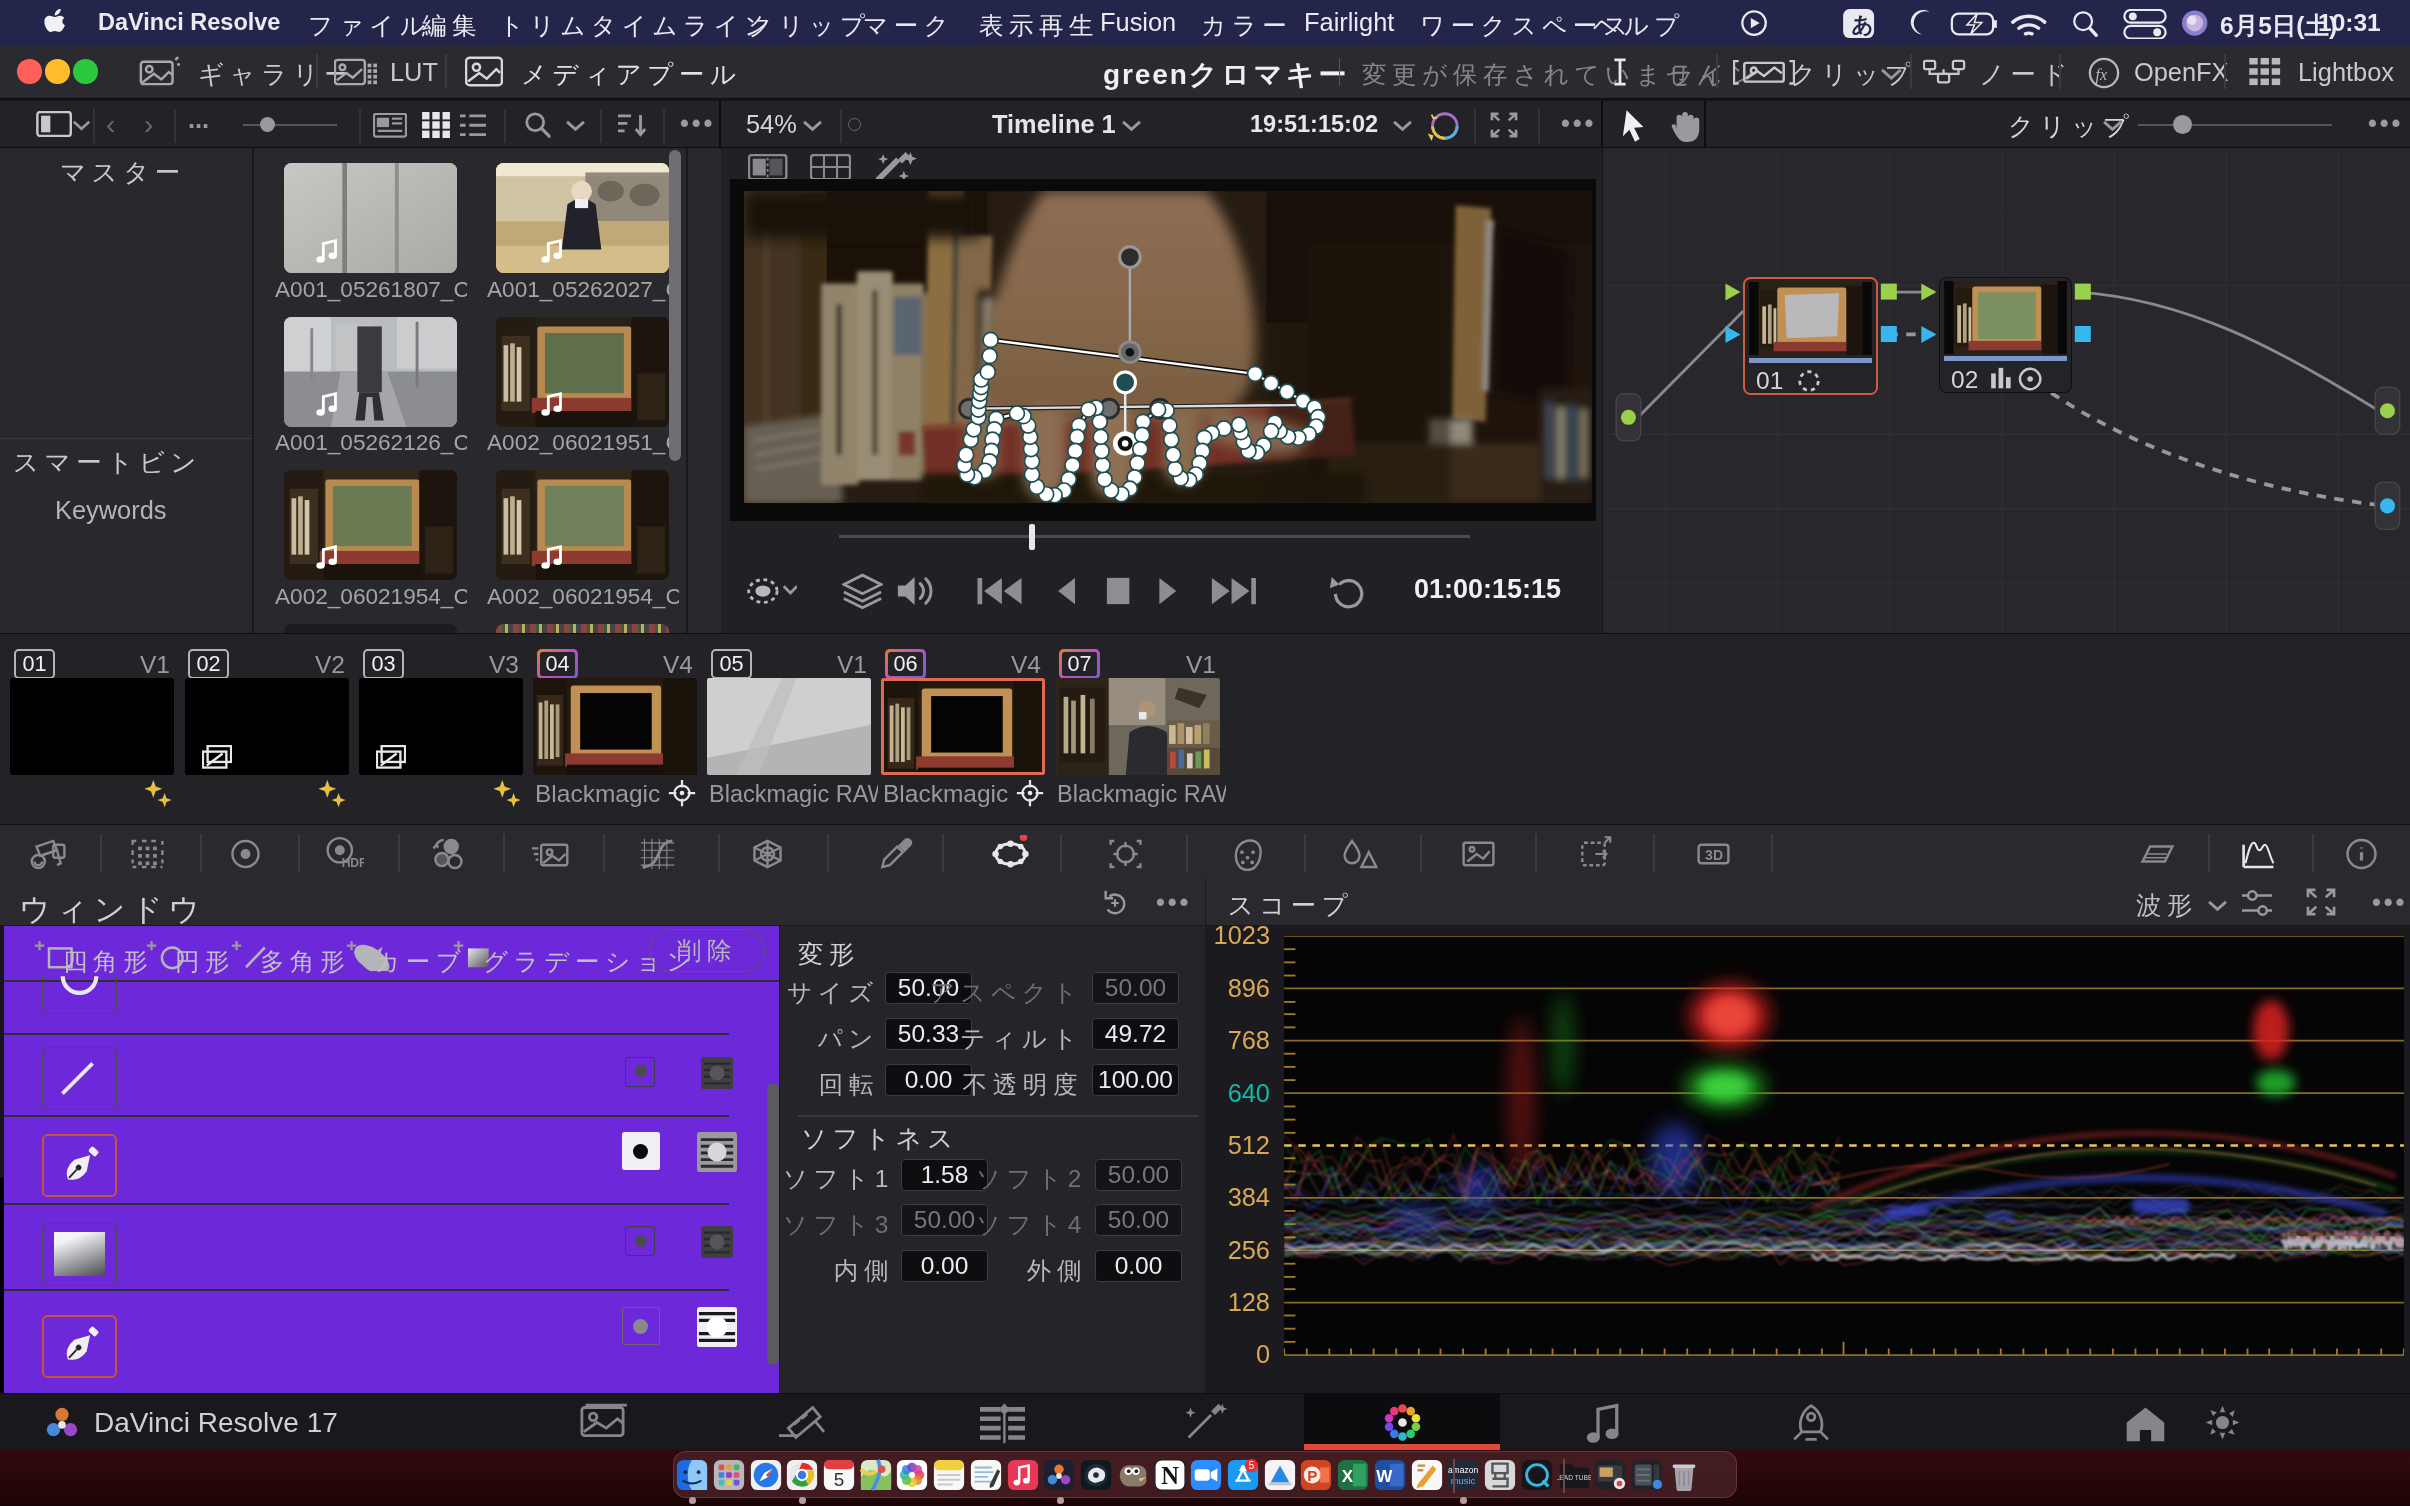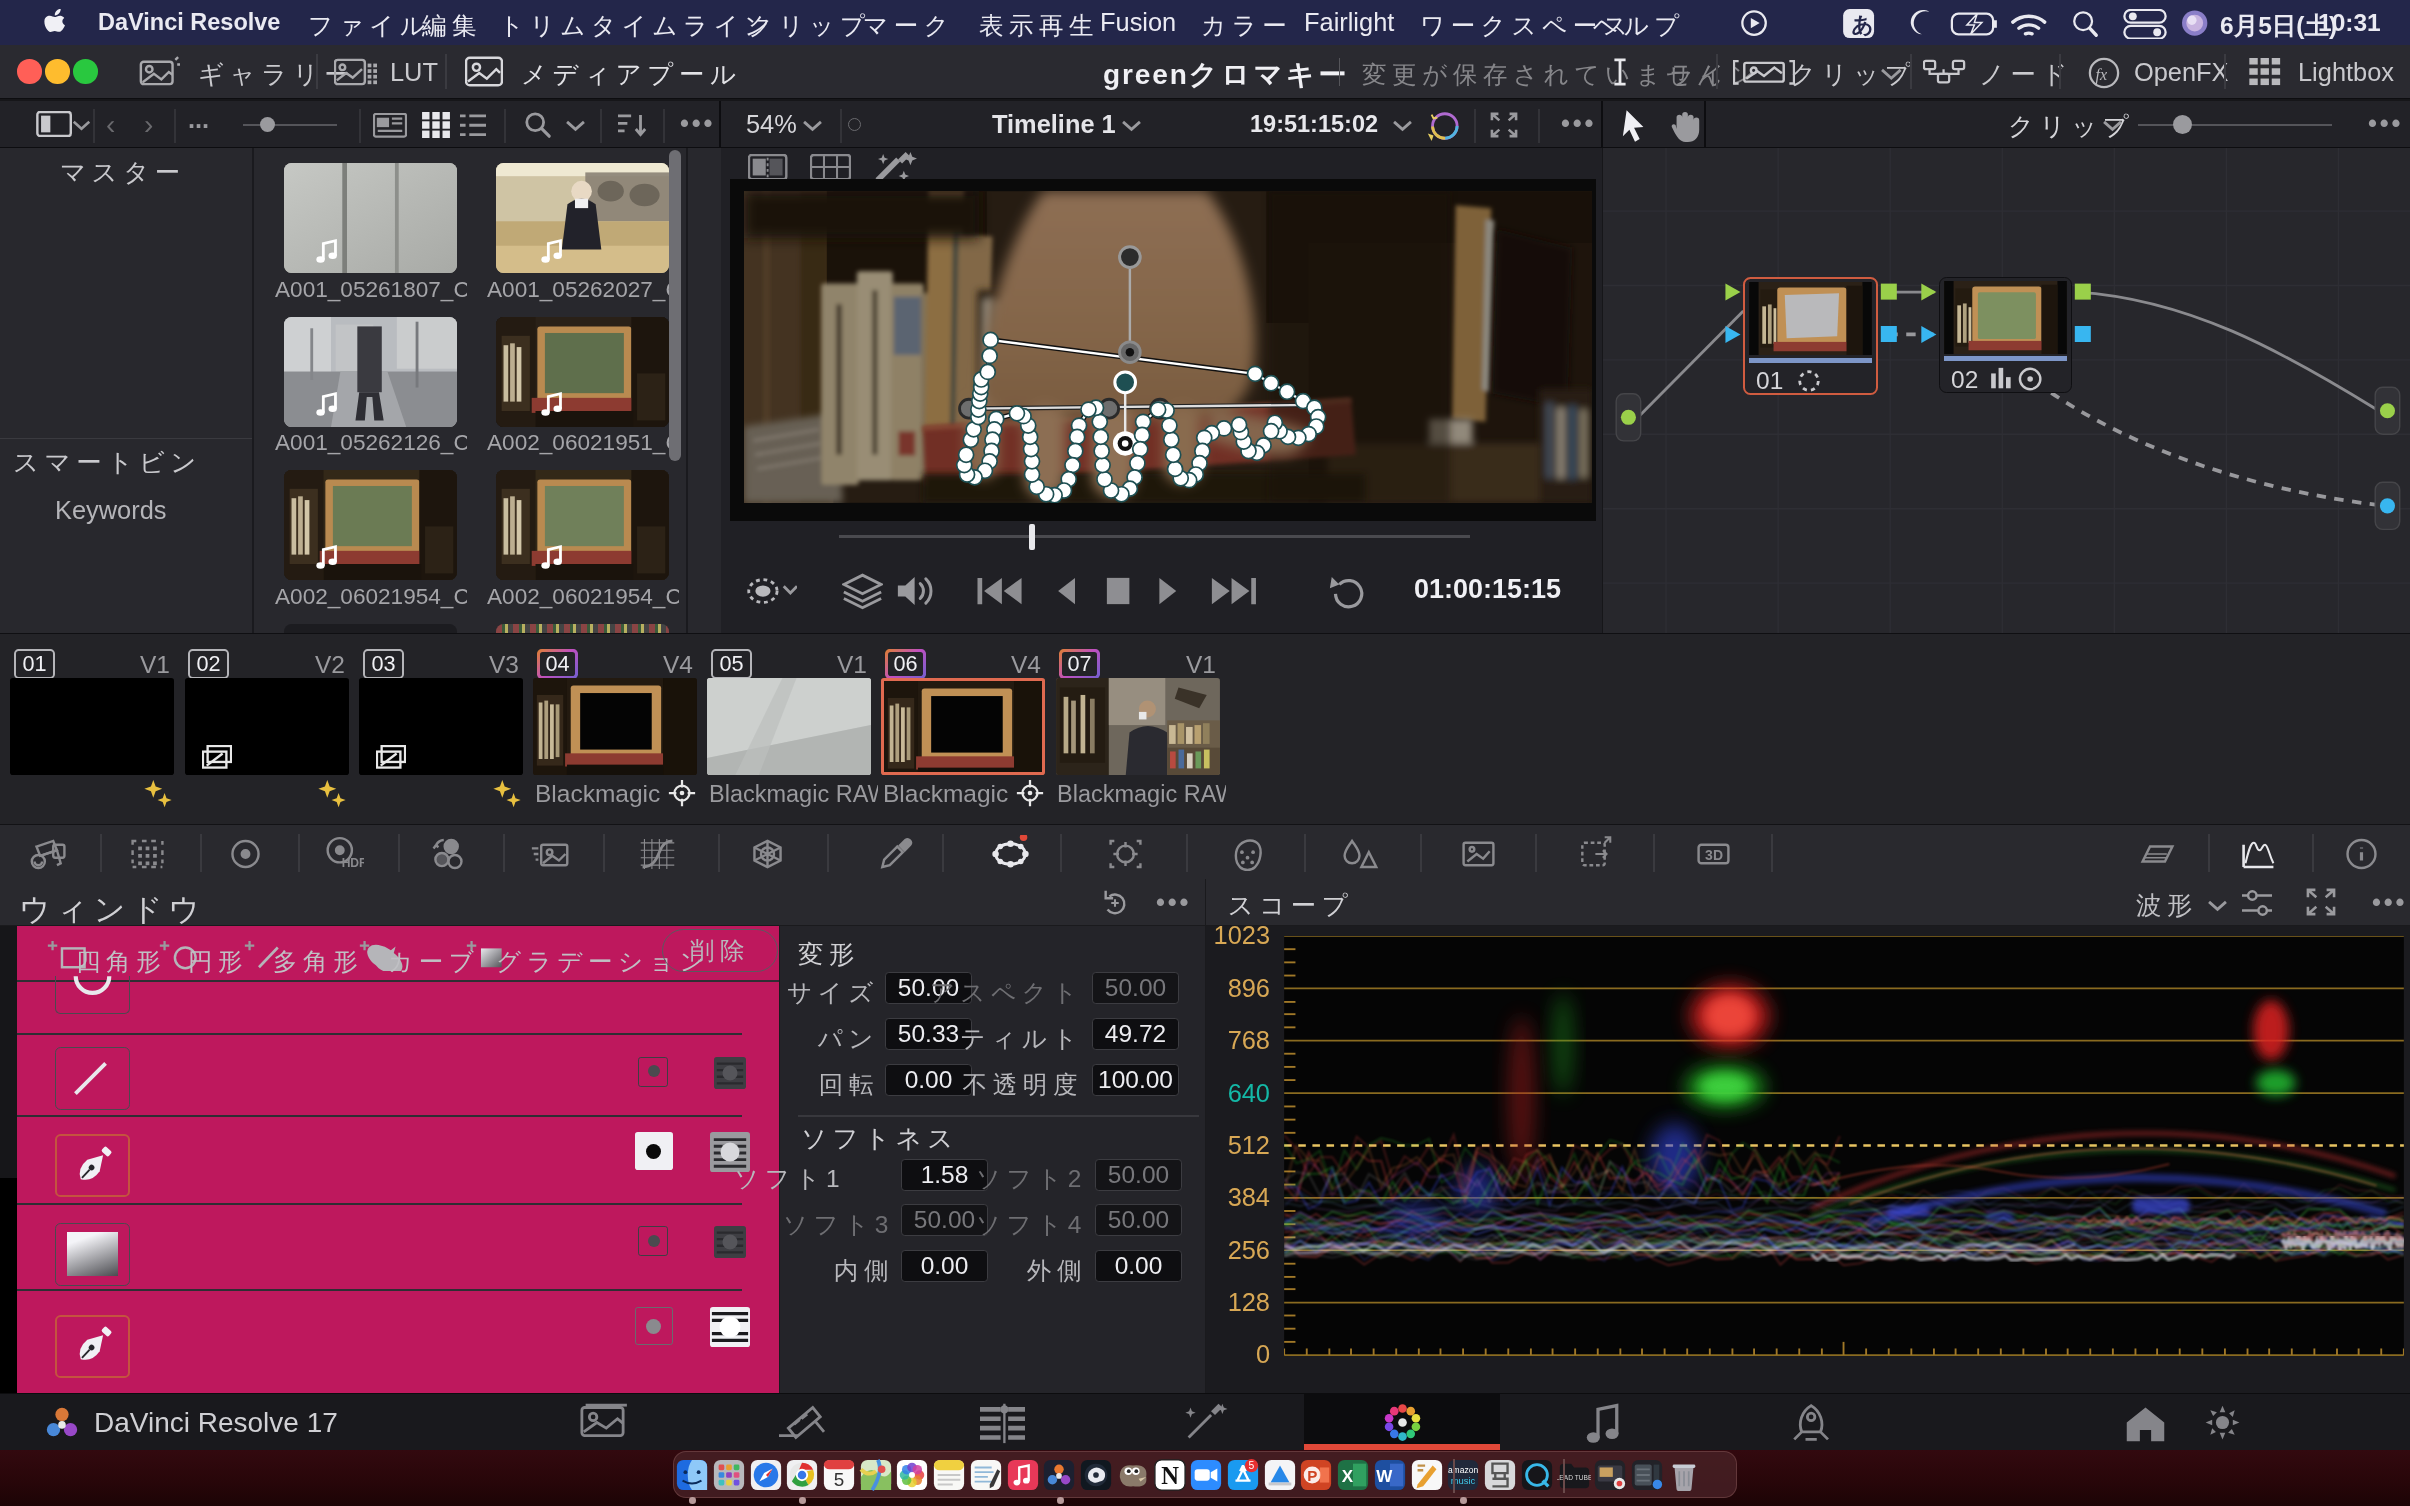--- a/index.html
+++ b/index.html
@@ -1038,21 +1038,21 @@
         </g>
       </svg>
  <svg class="abs" style="left:1100px;top:9.4px" width="30" height="28" viewBox="0 0 32 30">
         <g fill="none" stroke="#9a9a9e" stroke-width="2.8">
           <path d="M2 10 V2 h8 M22 2 h8 v8 M30 20 v8 h-8 M10 28 H2 v-8 M2 2 l9 8 M30 2 l-9 8 M30 28 l-9 -8 M2 28 l9 -8"></path>
         </g>
       </svg>
  <b class="abs" style="left:1166px;top:9.4px;color:#9a9a9e;font-size:25.4px;letter-spacing:2.8px">•••</b>
 </div>
 
-<div class="abs" id="winpanel" style="left:17px;top:926px;width:779px;height:467px;background:#be185d;overflow:hidden">
+<div class="abs" id="winpanel" style="left:4px;top:926px;width:779px;height:467px;background:#6d28d9;overflow:hidden">
  <svg class="abs" style="left:28px;top:13px" width="49" height="32" viewBox="0 0 52 34">
         <path d="M8 2 v10 M3 7 h10" stroke="#9a9a9e" stroke-width="2.4"></path>
         <rect x="18" y="10" width="24" height="20" fill="none" stroke="#b5b5b9" stroke-width="2.6"></rect>
       </svg>
  <span class="abs jp" style="left:59px;top:19px;font-size:24.5px;color:#c0c0c4">四角形</span>
  <svg class="abs" style="left:140px;top:13px" width="49" height="32" viewBox="0 0 52 34">
         <path d="M8 2 v10 M3 7 h10" stroke="#9a9a9e" stroke-width="2.4"></path>
         <circle cx="30" cy="20" r="11" fill="none" stroke="#b5b5b9" stroke-width="2.6"></circle>
       </svg>
  <span class="abs jp" style="left:171px;top:19px;font-size:24.5px;color:#c0c0c4">円形</span>
@@ -1158,21 +1158,21 @@
  <div class="abs jp" style="left:-61px;top:96px;width:160px;text-align:right;font-size:24.5px;color:#b8b8bc">パン</div>
       <div class="abs" style="left:105px;top:92px;width:87px;height:32px;background:#0e0e11;border:1.4px solid #3c3c41;border-radius:3.8px;color:#ececf0;font-size:24.5px;text-align:center;line-height:30px">50.33</div>
       <div class="abs jp" style="left:143px;top:96px;width:160px;text-align:right;font-size:24.5px;color:#b8b8bc">ティルト</div>
       <div class="abs" style="left:312px;top:92px;width:87px;height:32px;background:#0e0e11;border:1.4px solid #3c3c41;border-radius:3.8px;color:#ececf0;font-size:24.5px;text-align:center;line-height:30px">49.72</div>
  <div class="abs jp" style="left:-61px;top:142px;width:160px;text-align:right;font-size:24.5px;color:#b8b8bc">回転</div>
       <div class="abs" style="left:105px;top:138px;width:87px;height:32px;background:#0e0e11;border:1.4px solid #3c3c41;border-radius:3.8px;color:#ececf0;font-size:24.5px;text-align:center;line-height:30px">0.00</div>
       <div class="abs jp" style="left:143px;top:142px;width:160px;text-align:right;font-size:24.5px;color:#b8b8bc">不透明度</div>
       <div class="abs" style="left:312px;top:138px;width:87px;height:32px;background:#0e0e11;border:1.4px solid #3c3c41;border-radius:3.8px;color:#ececf0;font-size:24.5px;text-align:center;line-height:30px">100.00</div>
  <div class="abs" style="left:18px;top:189px;width:401px;height:1.9px;background:#38383d"></div>
  <span class="abs jp" style="left:21px;top:196px;font-size:25.4px;color:#d0d0d4">ソフトネス</span>
- <div class="abs jp" style="left:-46px;top:236px;width:160px;text-align:left;font-size:24.5px;color:#b8b8bc">ソフト1</div>
+ <div class="abs jp" style="left:-46px;top:236px;width:160px;text-align:right;font-size:24.5px;color:#b8b8bc">ソフト1</div>
       <div class="abs" style="left:121px;top:233px;width:87px;height:32px;background:#0e0e11;border:1.4px solid #3c3c41;border-radius:3.8px;color:#ececf0;font-size:24.5px;text-align:center;line-height:30px">1.58</div>
       <div class="abs jp" style="left:147px;top:236px;width:160px;text-align:right;font-size:24.5px;color:#6e6e72">ソフト2</div>
       <div class="abs" style="left:315px;top:233px;width:87px;height:32px;background:#141417;border:1.4px solid #3c3c41;border-radius:3.8px;color:#77777b;font-size:24.5px;text-align:center;line-height:30px">50.00</div>
  <div class="abs jp" style="left:-46px;top:282px;width:160px;text-align:right;font-size:24.5px;color:#6e6e72">ソフト3</div>
       <div class="abs" style="left:121px;top:278px;width:87px;height:32px;background:#141417;border:1.4px solid #3c3c41;border-radius:3.8px;color:#77777b;font-size:24.5px;text-align:center;line-height:30px">50.00</div>
       <div class="abs jp" style="left:147px;top:282px;width:160px;text-align:right;font-size:24.5px;color:#6e6e72">ソフト4</div>
       <div class="abs" style="left:315px;top:278px;width:87px;height:32px;background:#141417;border:1.4px solid #3c3c41;border-radius:3.8px;color:#77777b;font-size:24.5px;text-align:center;line-height:30px">50.00</div>
  <div class="abs jp" style="left:-46px;top:328px;width:160px;text-align:right;font-size:24.5px;color:#b8b8bc">内側</div>
       <div class="abs" style="left:121px;top:324px;width:87px;height:32px;background:#0e0e11;border:1.4px solid #3c3c41;border-radius:3.8px;color:#ececf0;font-size:24.5px;text-align:center;line-height:30px">0.00</div>
       <div class="abs jp" style="left:147px;top:328px;width:160px;text-align:right;font-size:24.5px;color:#b8b8bc">外側</div>

